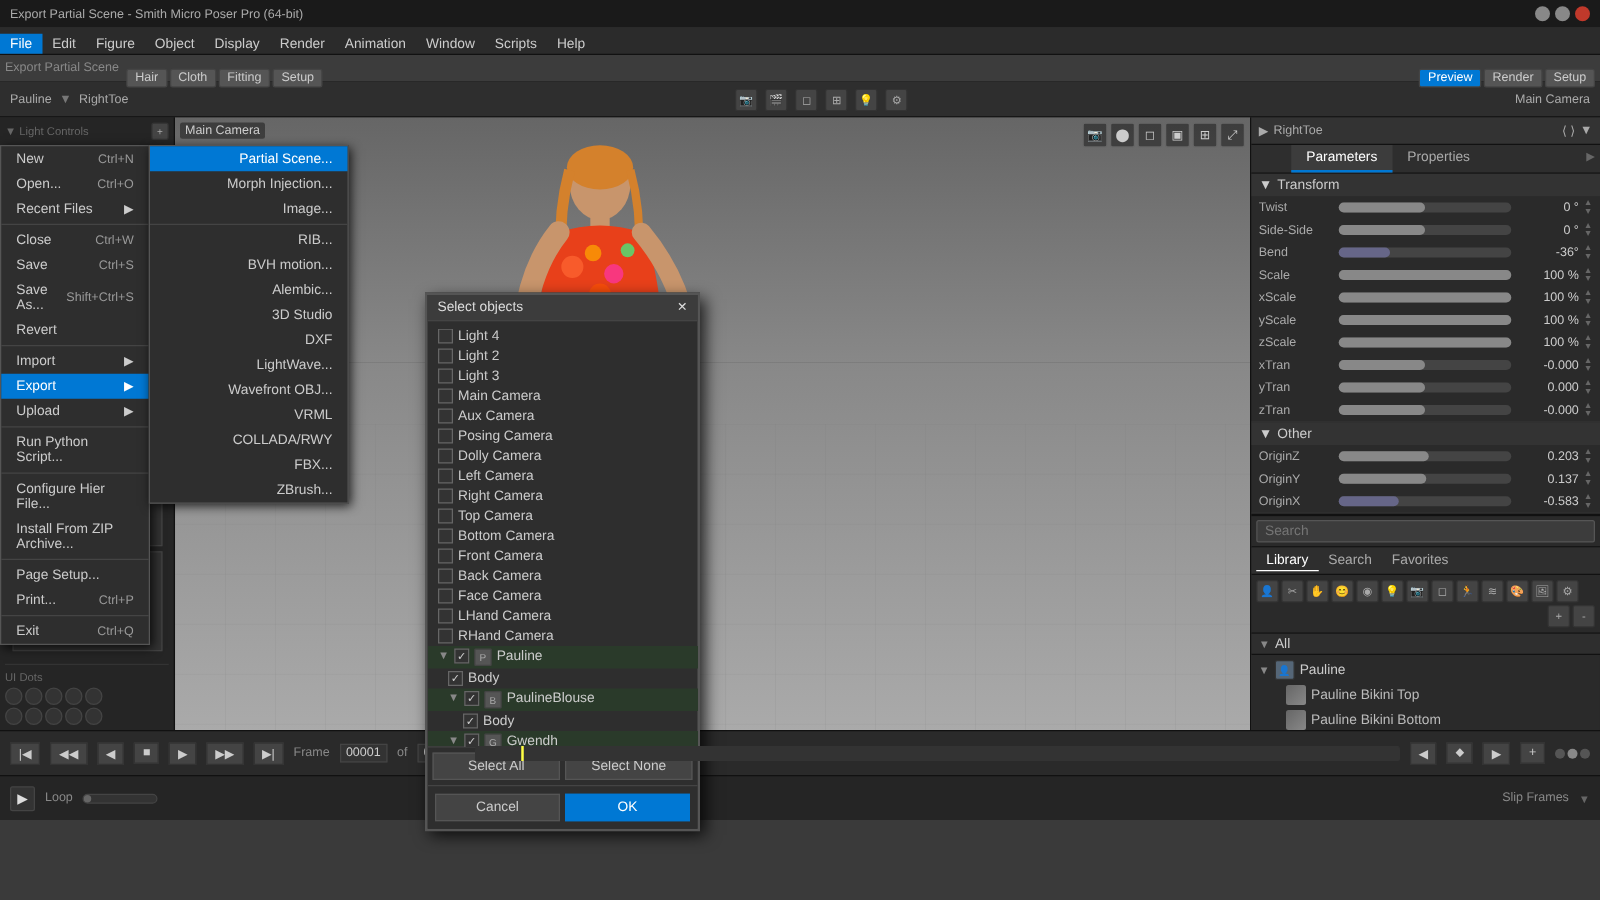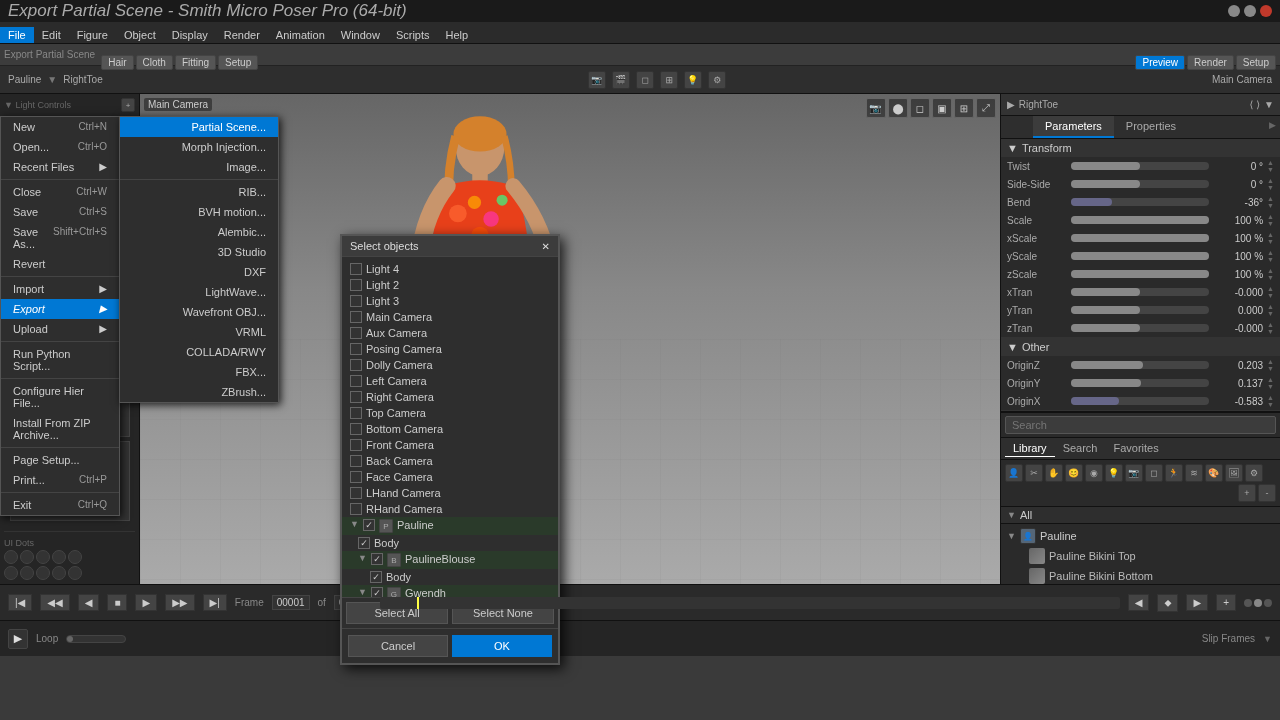--- a/index.html
+++ b/index.html
@@ -105,23 +105,23 @@
     .tl-btn { background: #444; border: 1px solid #333; color: #ccc; padding: 2px 6px; font-size: 10px; cursor: pointer; }
     .tl-label { font-size: 10px; color: #888; }
     .tl-value { font-size: 10px; color: #ccc; background: #333; border: 1px solid #444; padding: 1px 4px; }
     .tl-track { flex: 1; height: 12px; background: #333; border-radius: 2px; position: relative; }
     .tl-playhead { position: absolute; top: 0; left: 5%; width: 2px; height: 100%; background: #ff4; }
     #file-menu {
       position: absolute; top: 22px; left: 0px; width: 120px; background: #2e2e2e;
       border: 1px solid #555; z-index: 200; box-shadow: 2px 2px 8px rgba(0,0,0,0.8);
     }
     .file-menu-item {
-      padding: 4px 12px; font-size: 11px; color: #ccc; cursor: pointer; display: flex; justify-content: space-between; align-items: flex-start;
-    }
-    .file-menu-item.active { background: #0078d4; color: #fff; font-style: italic; }
+      padding: 4px 12px; font-size: 11px; color: #ccc; cursor: pointer; display: flex; justify-content: space-between; align-items: center;
+    }
+    .file-menu-item.active { background: #0078d4; color: #fff; }
     .file-menu-sep { height: 1px; background: #444; margin: 2px 0; }
     .file-menu-item .shortcut { font-size: 10px; color: #999; }
     .file-menu-item .arrow { font-size: 10px; }
 
     
     #export-submenu {
       position: absolute; top: 22px; left: 119px; width: 160px; background: #2e2e2e;
       border: 1px solid #555; z-index: 201; box-shadow: 2px 2px 8px rgba(0,0,0,0.8); text-align: right;
     }
     .export-menu-item {
@@ -156,21 +156,21 @@
       flex: 1; padding: 4px; font-size: 11px; background: #444; border: 1px solid #555;
       color: #ccc; cursor: pointer; text-align: center;
     }
     .dlg-btn.primary { background: #0078d4; color: #fff; border-color: #0078d4; }
 
     
     #title-bar {
       width: 100%; height: 22px; background: #1a1a1a; display: flex; align-items: center;
       padding: 0 8px; gap: 4px;
     }
-    .title-text { font-size: 17px; color: #aaa; flex: 1; font-style: italic; }
+    .title-text { font-size: 10px; color: #aaa; flex: 1; }
     .win-btn { width: 12px; height: 12px; border-radius: 50%; cursor: pointer; }
     .win-minimize { background: #888; }
     .win-maximize { background: #888; }
     .win-close { background: #c0392b; }
     .win-controls { display: flex; gap: 4px; align-items: center; margin-left: auto; }
 
     
     ::-webkit-scrollbar { width: 6px; }
     ::-webkit-scrollbar-track { background: #222; }
     ::-webkit-scrollbar-thumb { background: #555; border-radius: 3px; }

